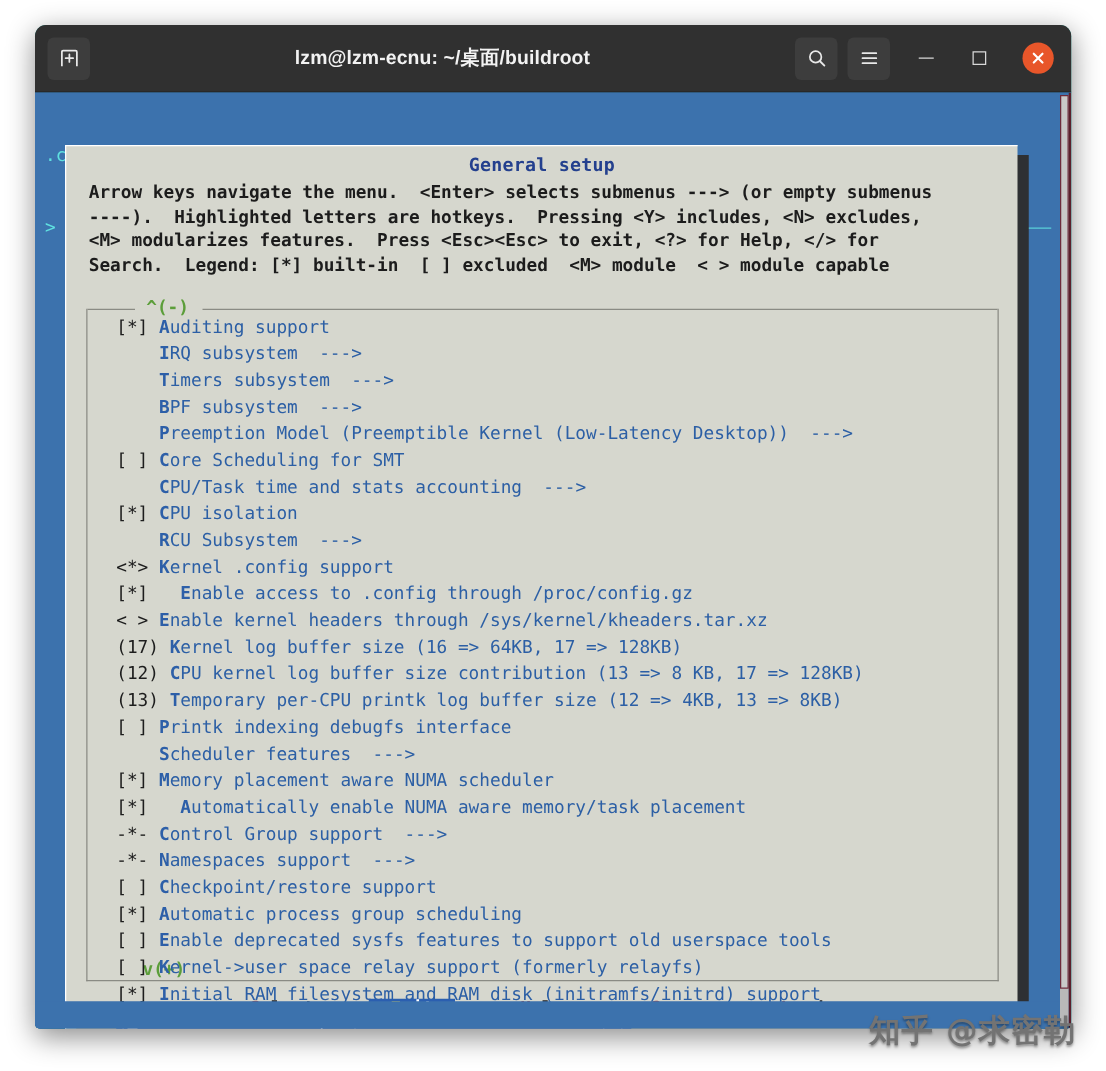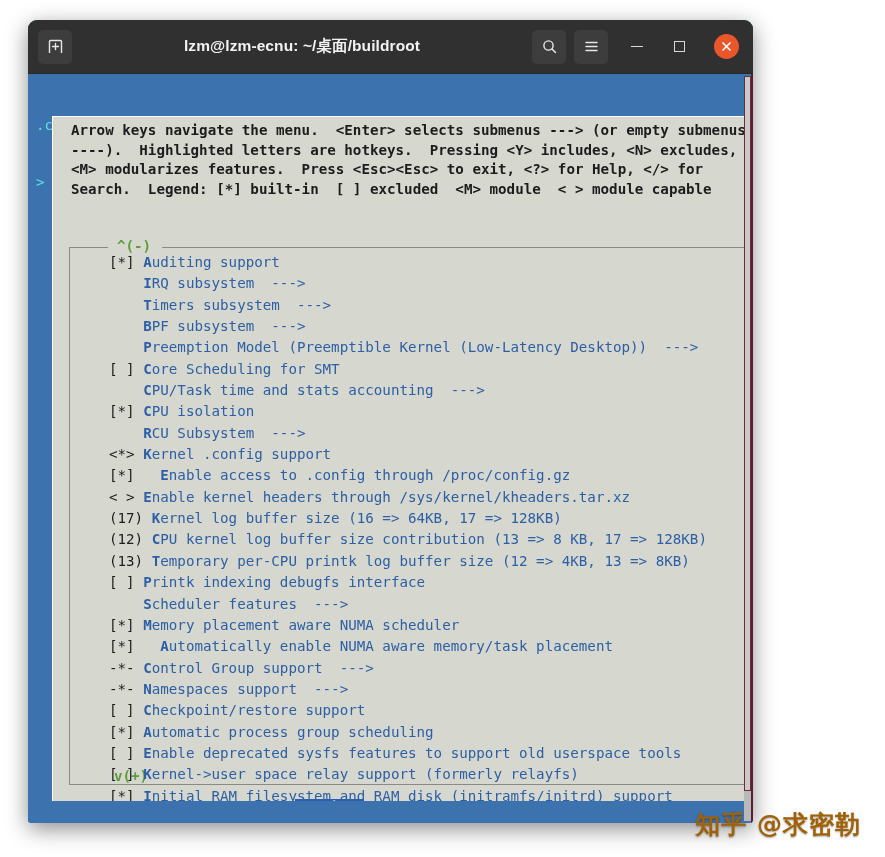--- a/index.html
+++ b/index.html
@@ -14,21 +14,21 @@
   #desktop {
     position: relative;
     width: 885px; height: 857px;
     background: #ffffff;
   }
 
   
   #window {
     position: absolute;
     left: 28px; top: 20px;
-    width: 725px; height: 803px;
+    width: 829px; height: 803px;
     background: #0f766e;
     border-radius: 9px 9px 4px 4px;
     box-shadow: 0 6px 22px rgba(0,0,0,0.45);
     overflow: hidden;
   }
 
   
   #titlebar {
     position: relative;
     height: 54px;
@@ -185,21 +185,21 @@
   #menu-list {
     position: absolute;
     left: 16px; top: 135px;
     width: 730px;
     font-size: 14.2px;
     line-height: 21.35px;
     white-space: pre;
   }
   .mrow {
     color: #1d1d1d;
-    padding-left: 40px;
+    padding-left: 24px;
     height: 21.35px;
     white-space: pre;
   }
   .mrow .tag  { color: #1d1d1d; }
   .mrow .hot  { color: #2d5fa8; font-weight: 700; }
   .mrow .txt  { color: #2c5fa5; }
   .mrow .arrow{ color: #2c5fa5; }
 
   .mrow.sel {
     background: #2b5fb0;
@@ -253,21 +253,21 @@
   #term-bottom {
     position: absolute;
     left: 0; right: 0; bottom: 0; height: 22px;
     background: #3c72ad;
   }
 
   
   #watermark {
     position: absolute;
     right: 24px; bottom: 16px;
-    color: #a16207;
+    color: #737373;
     font-family: "DejaVu Sans", sans-serif;
     font-size: 25px;
     font-weight: 600;
     letter-spacing: 1px;
     text-shadow: 0 1px 2px rgba(0,0,0,0.35);
     z-index: 30;
     white-space: pre;
   }
 </style>
 </head>
@@ -320,20 +320,21 @@
         <div>.config - Linux/arm64 5.15.0-rc6 Kernel Configuration</div>
         <div class="line2">
           <span>&gt; General setup</span>
           <span class="rule"></span>
         </div>
       </div>
 
       <div id="dlg-shadow"></div>
 
       <div id="dialog">
+        <div id="dlg-title">General setup</div>
         <div id="dlg-help">Arrow keys navigate the menu.  &lt;Enter&gt; selects submenus ---&gt; (or empty submenus
 ----).  Highlighted letters are hotkeys.  Pressing &lt;Y&gt; includes, &lt;N&gt; excludes,
 &lt;M&gt; modularizes features.  Press &lt;Esc&gt;&lt;Esc&gt; to exit, &lt;?&gt; for Help, &lt;/&gt; for
 Search.  Legend: [*] built-in  [ ] excluded  &lt;M&gt; module  &lt; &gt; module capable</div>
 
         <div id="list-frame">
           <div id="uparrow">^(-)</div>
           <div id="downarrow">v(+)</div>
         </div>
 

